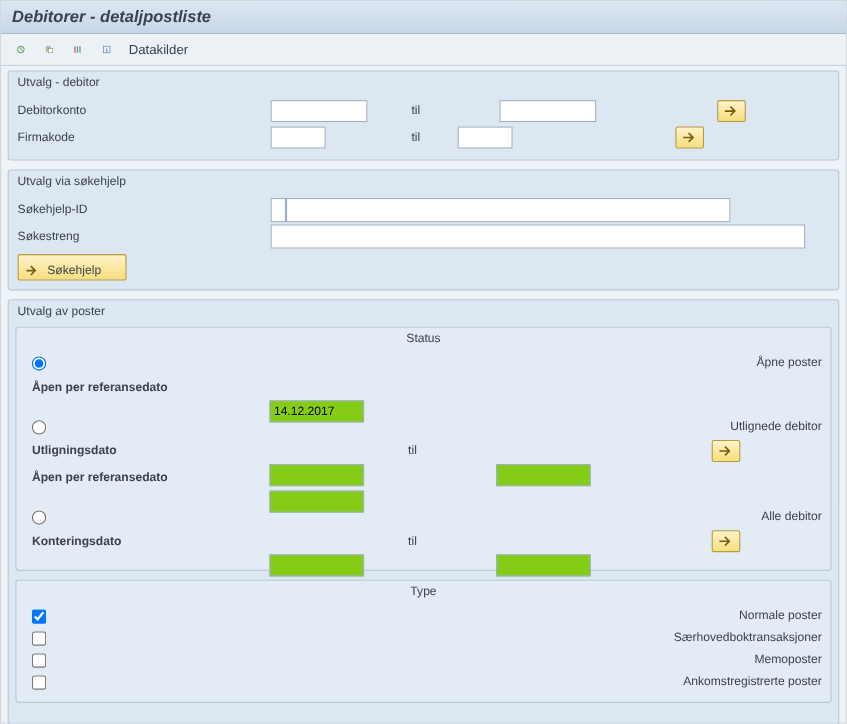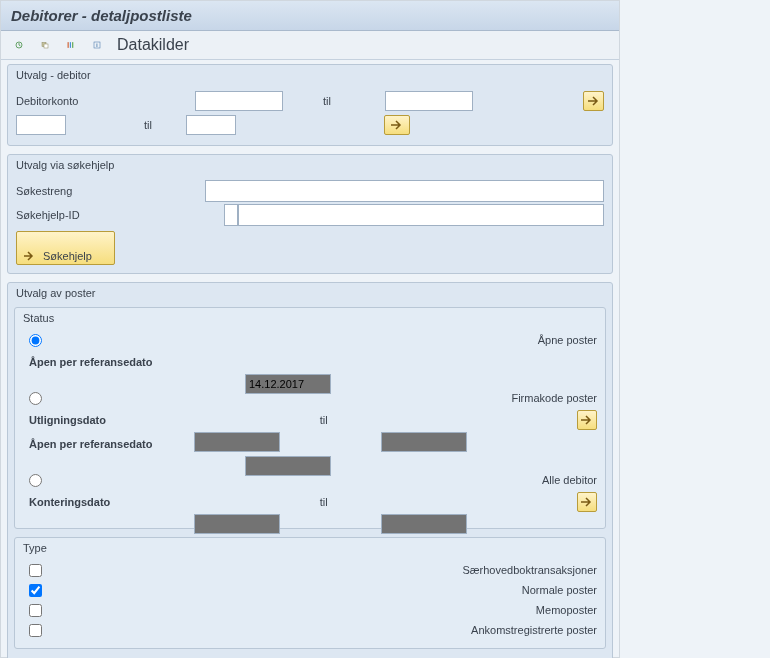--- a/index.html
+++ b/index.html
@@ -4,21 +4,21 @@
 <style>
   html, body {
     margin: 0;
     padding: 0;
     font-family: Arial, sans-serif;
     font-size: 11px;
     background: #eef3f8;
     color: #333;
   }
   .app {
-    width: 620px;
+    width: 770px;
     height: 658px;
     box-sizing: border-box;
     background: #eef3f8;
     border: 1px solid #d0d7de;
   }
   .titlebar {
     background: linear-gradient(#dbe6f2, #c7d6e8);
     border-bottom: 1px solid #a9b9cc;
     padding: 6px 10px;
   }
@@ -43,21 +43,21 @@
     align-items: center;
     justify-content: center;
     border: none;
     background: transparent;
     cursor: pointer;
     font-size: 12px;
     color: #3a6ea5;
   }
   .tool-btn svg { display: block; }
   .tool-label {
-    font-size: 16px;
+    font-size: 12px;
     color: #3a424d;
     margin-left: 4px;
   }
   .body {
     padding: 4px 6px;
   }
   .group {
     background: #dde7f2;
     border: 1px solid #b9c7d6;
     border-radius: 3px;
@@ -132,38 +132,39 @@
     width: 480px;
     height: 18px;
     border: 1px solid #9fb0c3;
     background: #fff;
   }
   .search-help-btn {
     margin-top: 4px;
     display: inline-flex;
     align-items: center;
     gap: 8px;
-    padding: 18px 22px 2px 6px;
+    padding: 8px 22px 2px 6px;
     border: 1px solid #b89c3a;
     background: linear-gradient(#fff3c8,#f6de7e);
     border-radius: 2px;
     cursor: pointer;
     font-size: 11px;
     color: #3a424d;
   }
   .inner-group {
     border: 1px solid #b9c7d6;
     border-radius: 3px;
     margin: 2px 2px 8px 2px;
     background: #e3ecf5;
   }
   .inner-header {
     font-size: 11px;
     color: #3a424d;
     padding: 4px 8px;
+    text-align: center;
   }
   .inner-body {
     padding: 2px 8px 8px 14px;
   }
   .radio-lab, .check-lab {
     display: flex;
     align-items: center;
     gap: 4px;
     font-size: 11px;
     color: #3a424d;
@@ -181,21 +182,21 @@
   .sub-label {
     width: 216px;
     font-size: 11px;
     color: #3a424d;
     font-weight: bold;
   }
   .date-in {
     width: 78px;
     height: 18px;
     border: 1px solid #9fb0c3;
-    background: #737373;
+    background: #84cc16;
     font-size: 11px;
     padding: 0 3px;
     margin-top: 44px;
   }
   .spacer-v { height: 14px; }
   .spacer-v-sm { height: 6px; }
 </style>
 </head>
 <body>
 
@@ -244,43 +245,44 @@
           <input class="in1 in1-lg" style="">
           <div class="til">til</div>
           <input class="in1 in2" style="">
           <button class="arrow-btn">
             <svg width="14" height="12" viewBox="0 0 14 12">
                 <path d="M1 6 h8 M6 2 l4 4 -4 4" fill="none" stroke="#7a5a14" stroke-width="1.5"></path>
               </svg>
           </button>
         </div>
         <div class="row">
+          <div class="label-col">Firmakode</div>
           <input class="in1" style="width: 42px;">
           <div class="til" style="padding-left:78px">til</div>
           <input class="in1" style="width: 42px;">
           <button class="arrow-btn" style="margin-left:148px">
             <svg width="14" height="12" viewBox="0 0 14 12">
                 <path d="M1 6 h8 M6 2 l4 4 -4 4" fill="none" stroke="#7a5a14" stroke-width="1.5"></path>
               </svg>
           </button>
         </div>
       </div>
     </div>
 
     <div class="group">
       <div class="group-header">Utvalg via søkehjelp</div>
       <div class="group-body">
         <div class="row">
-          <div class="label-col">Søkestreng</div>
-          <input class="search-string" style="">
-        </div>
-        <div class="row">
           <div class="label-col">Søkehjelp-ID</div>
           <input class="search-id" style="">
             <input class="search-id2" style="">
+        </div>
+        <div class="row">
+          <div class="label-col">Søkestreng</div>
+          <input class="search-string" style="">
         </div>
         <button class="search-help-btn">
           <svg width="12" height="12" viewBox="0 0 12 12">
               <path d="M1 6 h7 M5 2 l4 4 -4 4" fill="none" stroke="#7a5a14" stroke-width="1.5"></path>
             </svg>
           <span>Søkehjelp</span>
         </button>
       </div>
     </div>
 
@@ -298,21 +300,21 @@
             </label>
             <div class="sub-row">
               <div class="sub-label">Åpen per referansedato</div>
               <input class="date-in" value="14.12.2017" style="">
             </div>
 
             <div class="spacer-v"></div>
 
             <label class="radio-lab">
               <input type="radio" name="status" style="">
-              <span>Firmakode poster</span>
+              <span>Utlignede debitor</span>
             </label>
             <div class="sub-row">
               <div class="sub-label">Utligningsdato</div>
               <input class="date-in" style="">
               <div class="til">til</div>
               <input class="date-in" style="">
               <button class="arrow-btn">
                 <svg width="14" height="12" viewBox="0 0 14 12">
                     <path d="M1 6 h8 M6 2 l4 4 -4 4" fill="none" stroke="#7a5a14" stroke-width="1.5"></path>
                   </svg>
@@ -341,26 +343,26 @@
               </button>
             </div>
             <div class="spacer-v-sm"></div>
           </div>
         </div>
 
         <div class="inner-group" style="margin-bottom:15px;">
           <div class="inner-header">Type</div>
           <div class="inner-body">
             <label class="check-lab">
+              <input type="checkbox" checked="" style="">
+              <span>Normale poster</span>
+            </label>
+            <label class="check-lab">
               <input type="checkbox" style="">
               <span>Særhovedboktransaksjoner</span>
-            </label>
-            <label class="check-lab">
-              <input type="checkbox" checked="" style="">
-              <span>Normale poster</span>
             </label>
             <label class="check-lab">
               <input type="checkbox" style="">
               <span>Memoposter</span>
             </label>
             <label class="check-lab">
               <input type="checkbox" style="">
               <span>Ankomstregistrerte poster</span>
             </label>
           </div>

